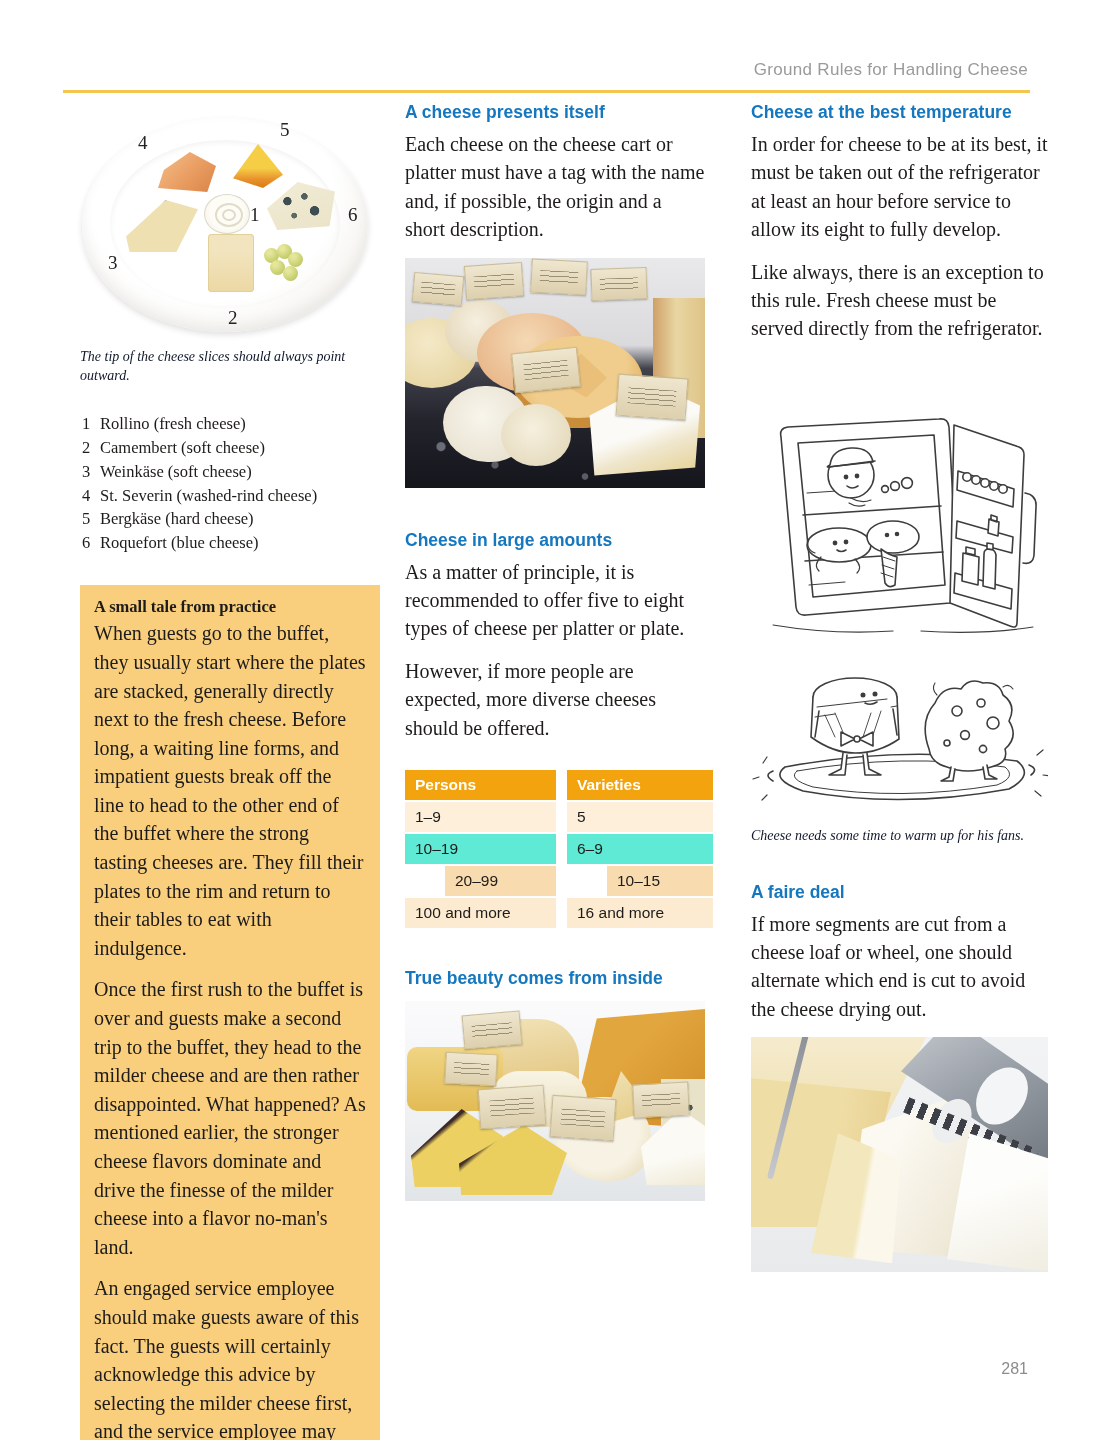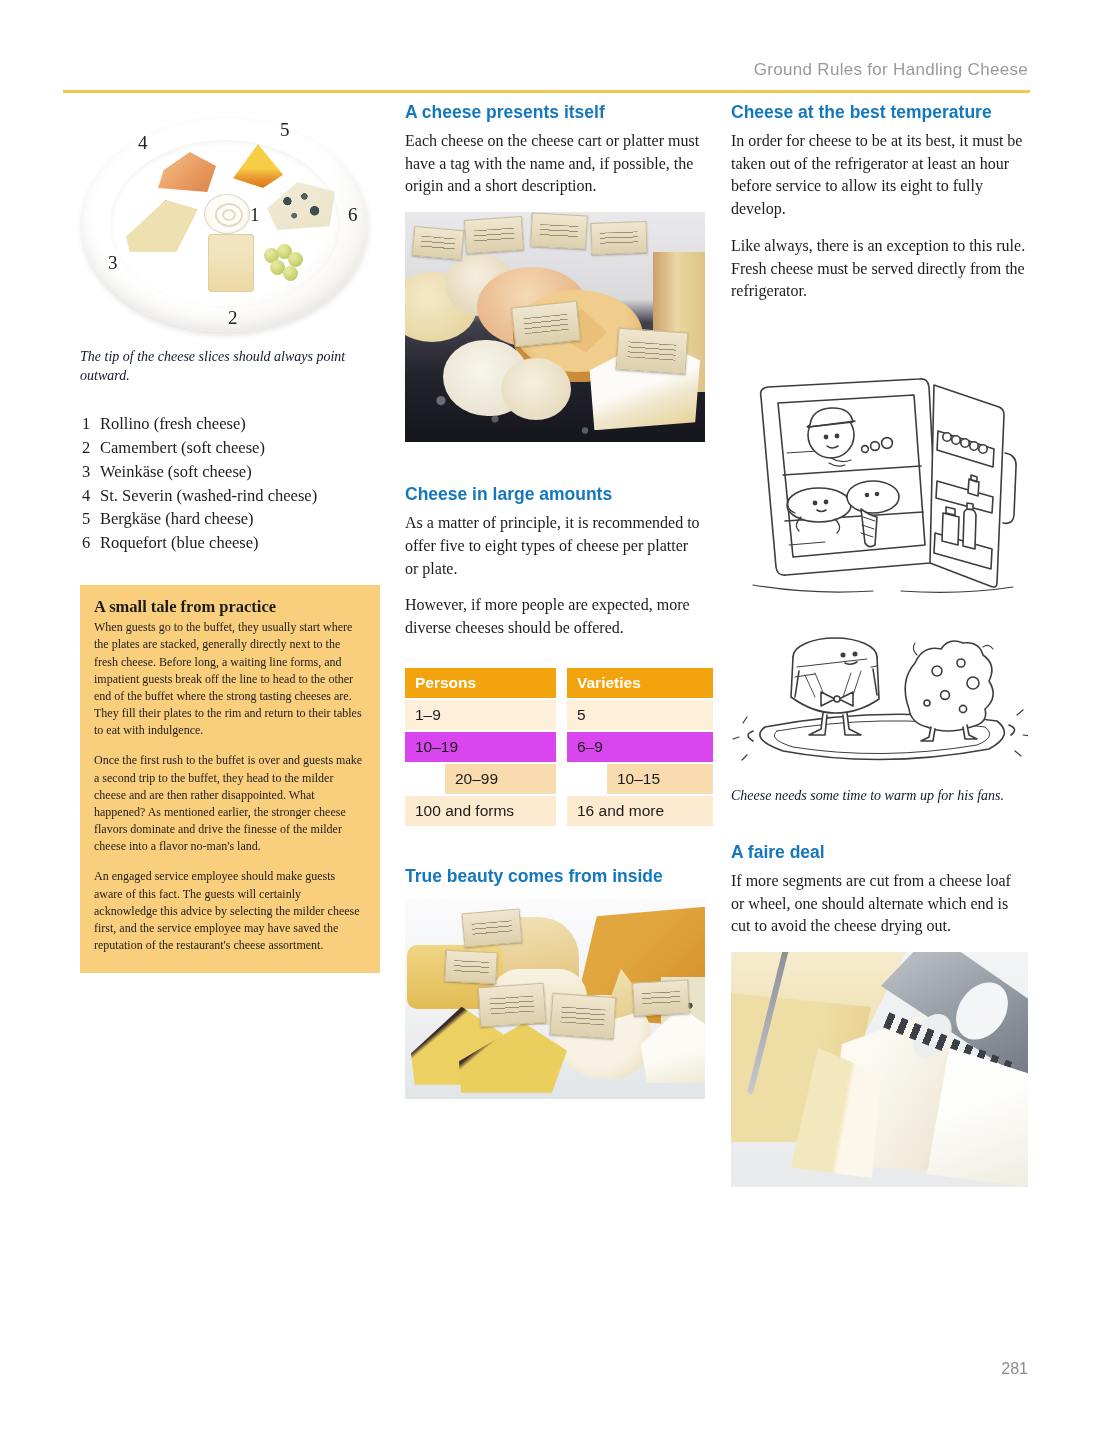--- a/index.html
+++ b/index.html
@@ -22,27 +22,27 @@
     letter-spacing:.3px;
   }
   .gold-rule{position:absolute;left:63px;right:63px;top:90px;height:3px;background:var(--rule-gold);}
   .page-number{
     position:absolute;right:65px;top:1360px;
     font-family:"Liberation Sans",sans-serif;font-size:16px;color:#8c8c8c;
   }
   .col{position:absolute;top:102px;}
   .col-left{left:80px;width:300px;}
   .col-mid{left:405px;width:300px;}
-  .col-right{left:731px;width:297px;}
+  .col-right{left:751px;width:297px;}
 
   h3.blue{
     font-family:"Liberation Sans",sans-serif;font-weight:bold;font-size:17.5px;
     color:var(--heading-blue);margin:0 0 7px 0;
   }
-  p.body{font-size:16px;line-height:1.42;margin:0 0 14px 0;}
+  p.body{font-size:20px;line-height:1.42;margin:0 0 14px 0;}
   p.caption{font-size:14px;font-style:italic;line-height:1.35;color:#0f172a;}
 
   
   .plate-fig{position:relative;width:290px;height:238px;}
   .plate{
     position:absolute;left:2px;top:16px;width:286px;height:214px;border-radius:50%;
     background:radial-gradient(ellipse at 45% 35%,#ffffff 55%,#f3f1ed 80%,#e9e6e0 100%);
     box-shadow:0 3px 6px rgba(0,0,0,.12), inset 0 -6px 14px rgba(0,0,0,.05);
   }
   .plate-inner{
@@ -71,21 +71,21 @@
   .grape{position:absolute;width:15px;height:15px;border-radius:50%;
     background:radial-gradient(circle at 35% 30%,#e4e69a 15%,#c4cc6a 70%,#a8b254 100%);}
   .plate-num{position:absolute;font-family:"Liberation Serif",serif;font-size:19px;color:#222;}
   .cheese-list{list-style:none;margin:26px 0 0 2px;}
   .cheese-list li{font-size:16.5px;line-height:1.45;display:flex;}
   .cheese-list .num{width:18px;flex:0 0 18px;}
   .tale-box{
     background:var(--box-orange);margin-top:30px;padding:12px 14px 14px 14px;width:300px;
   }
   .tale-box h4{font-size:16.5px;font-weight:bold;margin:0 0 2px 0;}
-  .tale-box p{font-size:12px;line-height:1.43;margin:0 0 13px 0;}
+  .tale-box p{font-size:20px;line-height:1.43;margin:0 0 13px 0;}
   .tale-box p:last-child{margin-bottom:5px;}
 
   
   .photo{position:relative;overflow:hidden;}
   .ph-mid-top{width:300px;height:230px;margin-top:13px;
     background:linear-gradient(180deg,#e9e9eb 0%,#dadadd 38%,#41424c 48%,#23242c 70%,#15161c 100%);}
   .ph-mid-top .spk{position:absolute;inset:0;background:
       radial-gradient(circle at 12% 82%,#6a6c78 0 1.2%,transparent 1.6%),
       radial-gradient(circle at 30% 90%,#595b66 0 1%,transparent 1.4%),
       radial-gradient(circle at 80% 88%,#6a6c78 0 1.1%,transparent 1.5%),
@@ -106,21 +106,21 @@
       radial-gradient(circle at 70% 72%,#9a9da2 0 .6%,transparent .9%),
       linear-gradient(180deg,#f2f3f5 0%,#e8eaec 100%);}
   .shape{position:absolute;}
 
   
   .cheese-table{margin-top:28px;width:300px;font-family:"Liberation Sans",sans-serif;font-size:15.5px;}
   .t-row{display:grid;grid-template-columns:151px 146px;column-gap:11px;margin-bottom:2px;}
   .t-row > div{padding:6px 0 6px 10px;}
   .t-head > div{background:var(--table-orange);color:#fff;font-weight:bold;}
   .t-r0 > div{background:#fdefda;}
-  .t-r1 > div{background:#d946ef;}
+  .t-r1 > div{background:#5eead4;}
   .t-r2 > div{background:#f8dcb0;margin-left:40px;}
   .t-r3 > div{background:#fcebd0;}
 
   .sketch{display:block;}
   .ill-wrap{margin-top:54px;}
   .ill-wrap2{margin-top:16px;}
   .fridge-caption{margin-top:14px;}
   .sec2{margin-top:42px;}
   .sec3{margin-top:40px;}
   .sec-faire{margin-top:36px;}
@@ -237,21 +237,21 @@
     </div>
     <div class="t-row t-r1">
       <div>10–19</div>
       <div>6–9</div>
     </div>
     <div class="t-row t-r2">
       <div>20–99</div>
       <div>10–15</div>
     </div>
     <div class="t-row t-r3">
-      <div>100 and forms</div>
+      <div>100 and more</div>
       <div>16 and more</div>
     </div>
   </div>
 
   <section class="sec3">
     <h3 class="blue">True beauty comes from inside</h3>
   </section>
 
   <div class="photo ph-mid-bot">
     <div class="shape" style="left:84px;top:18px;width:90px;height:80px;background:linear-gradient(170deg,#f2e3b8,#e0c077);border-radius:8px 40px 6px 6px;"></div>

